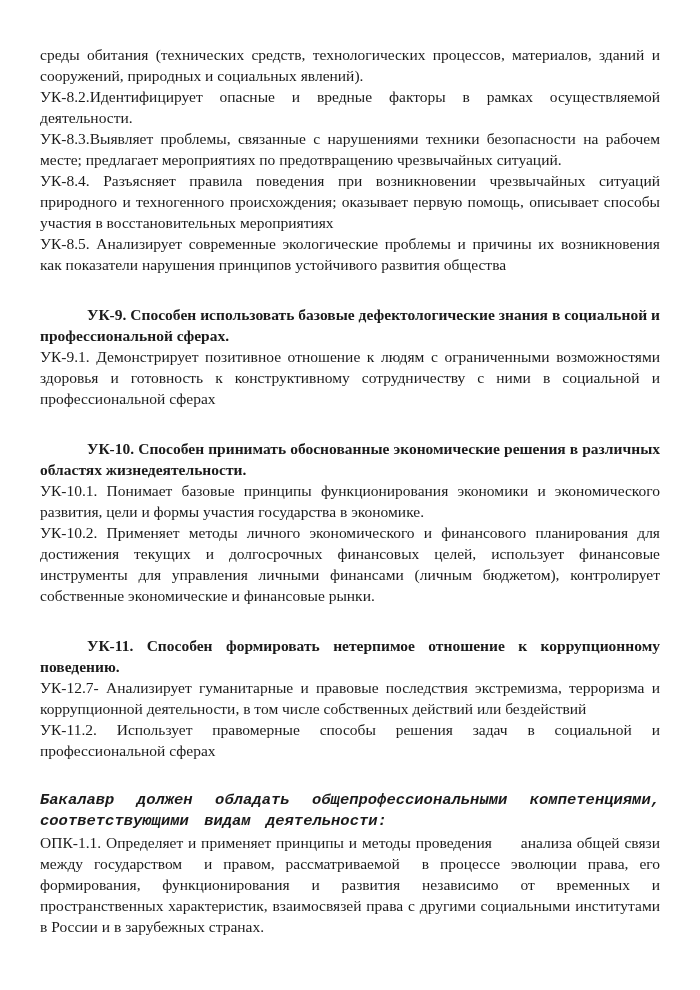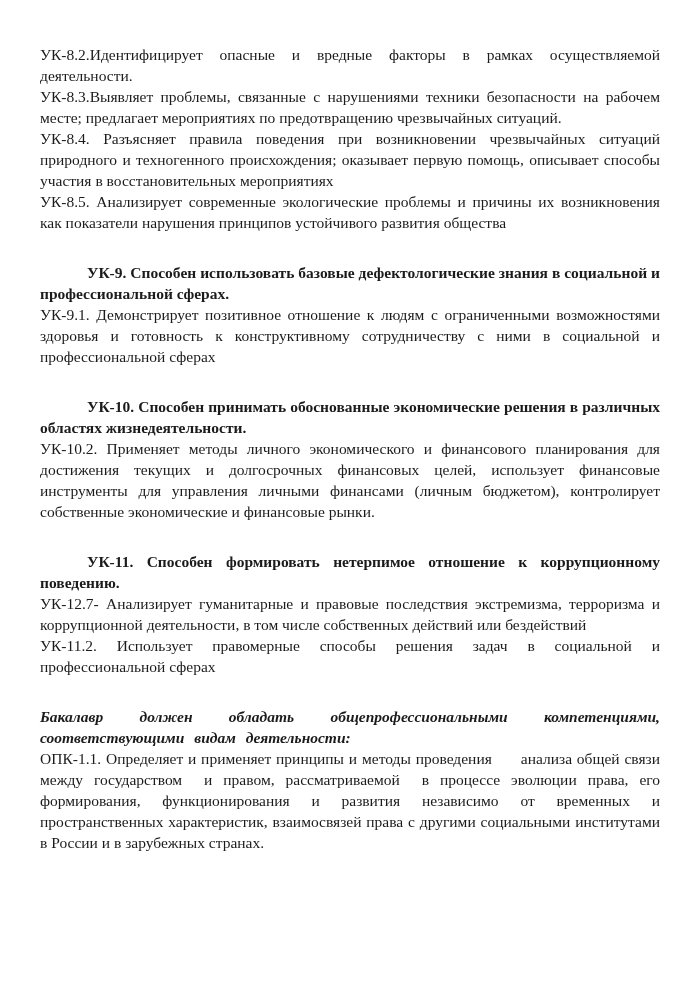--- a/index.html
+++ b/index.html
@@ -26,38 +26,41 @@
     margin: 0;
   }
   .para.heading {
     font-weight: bold;
     text-indent: 47px;
   }
   .para.lead {
     font-weight: bold;
     font-style: italic;
     word-spacing: 6px;
+    font-family: Liberation Mono, monospace;
   }
   .space-before {
     margin-top: 29px;
   }
 </style>
 </head>
 <body>
 
 <div class="page">
+  <p class="para">среды обитания (технических средств, технологических процессов, материалов, зданий и сооружений, природных и социальных явлений).</p>
   <p class="para">УК-8.2.Идентифицирует опасные и вредные факторы в рамках осуществляемой деятельности.</p>
   <p class="para">УК-8.3.Выявляет проблемы, связанные с нарушениями техники безопасности на рабочем месте; предлагает мероприятиях по предотвращению чрезвычайных ситуаций.</p>
   <p class="para">УК-8.4. Разъясняет правила поведения при возникновении чрезвычайных ситуаций природного и техногенного происхождения; оказывает первую помощь, описывает способы участия в восстановительных мероприятиях</p>
   <p class="para">УК-8.5. Анализирует современные экологические проблемы и причины их возникновения как показатели нарушения принципов устойчивого развития общества</p>
 
   <p class="para heading space-before">УК-9. Способен использовать базовые дефектологические знания в социальной и профессиональной сферах.</p>
   <p class="para">УК-9.1. Демонстрирует позитивное отношение к людям с ограниченными возможностями здоровья и готовность к конструктивному сотрудничеству с ними в социальной и профессиональной сферах</p>
 
   <p class="para heading space-before">УК-10. Способен принимать обоснованные экономические решения в различных областях жизнедеятельности.</p>
+  <p class="para">УК-10.1. Понимает базовые принципы функционирования экономики и экономического развития, цели и формы участия государства в экономике.</p>
   <p class="para">УК-10.2. Применяет методы личного экономического и финансового планирования для достижения текущих и долгосрочных финансовых целей, использует финансовые инструменты для управления личными финансами (личным бюджетом), контролирует собственные экономические и финансовые рынки.</p>
 
   <p class="para heading space-before">УК-11. Способен формировать нетерпимое отношение к коррупционному поведению.</p>
   <p class="para">УК-12.7- Анализирует гуманитарные и правовые последствия экстремизма, терроризма и коррупционной деятельности, в том числе собственных действий или бездействий</p>
   <p class="para">УК-11.2. Использует правомерные способы решения задач в социальной и профессиональной сферах</p>
 
   <p class="para lead space-before">Бакалавр должен обладать общепрофессиональными компетенциями, соответствующими видам деятельности:</p>
   <p class="para">ОПК-1.1. Определяет и применяет принципы и методы проведения &nbsp;&nbsp;&nbsp;&nbsp; анализа общей связи между государством &nbsp;и правом, рассматриваемой &nbsp;в процессе эволюции права, его формирования, функционирования и развития независимо от временных и пространственных характеристик, взаимосвязей права с другими социальными институтами в России и в зарубежных странах.</p>
 </div>
 

